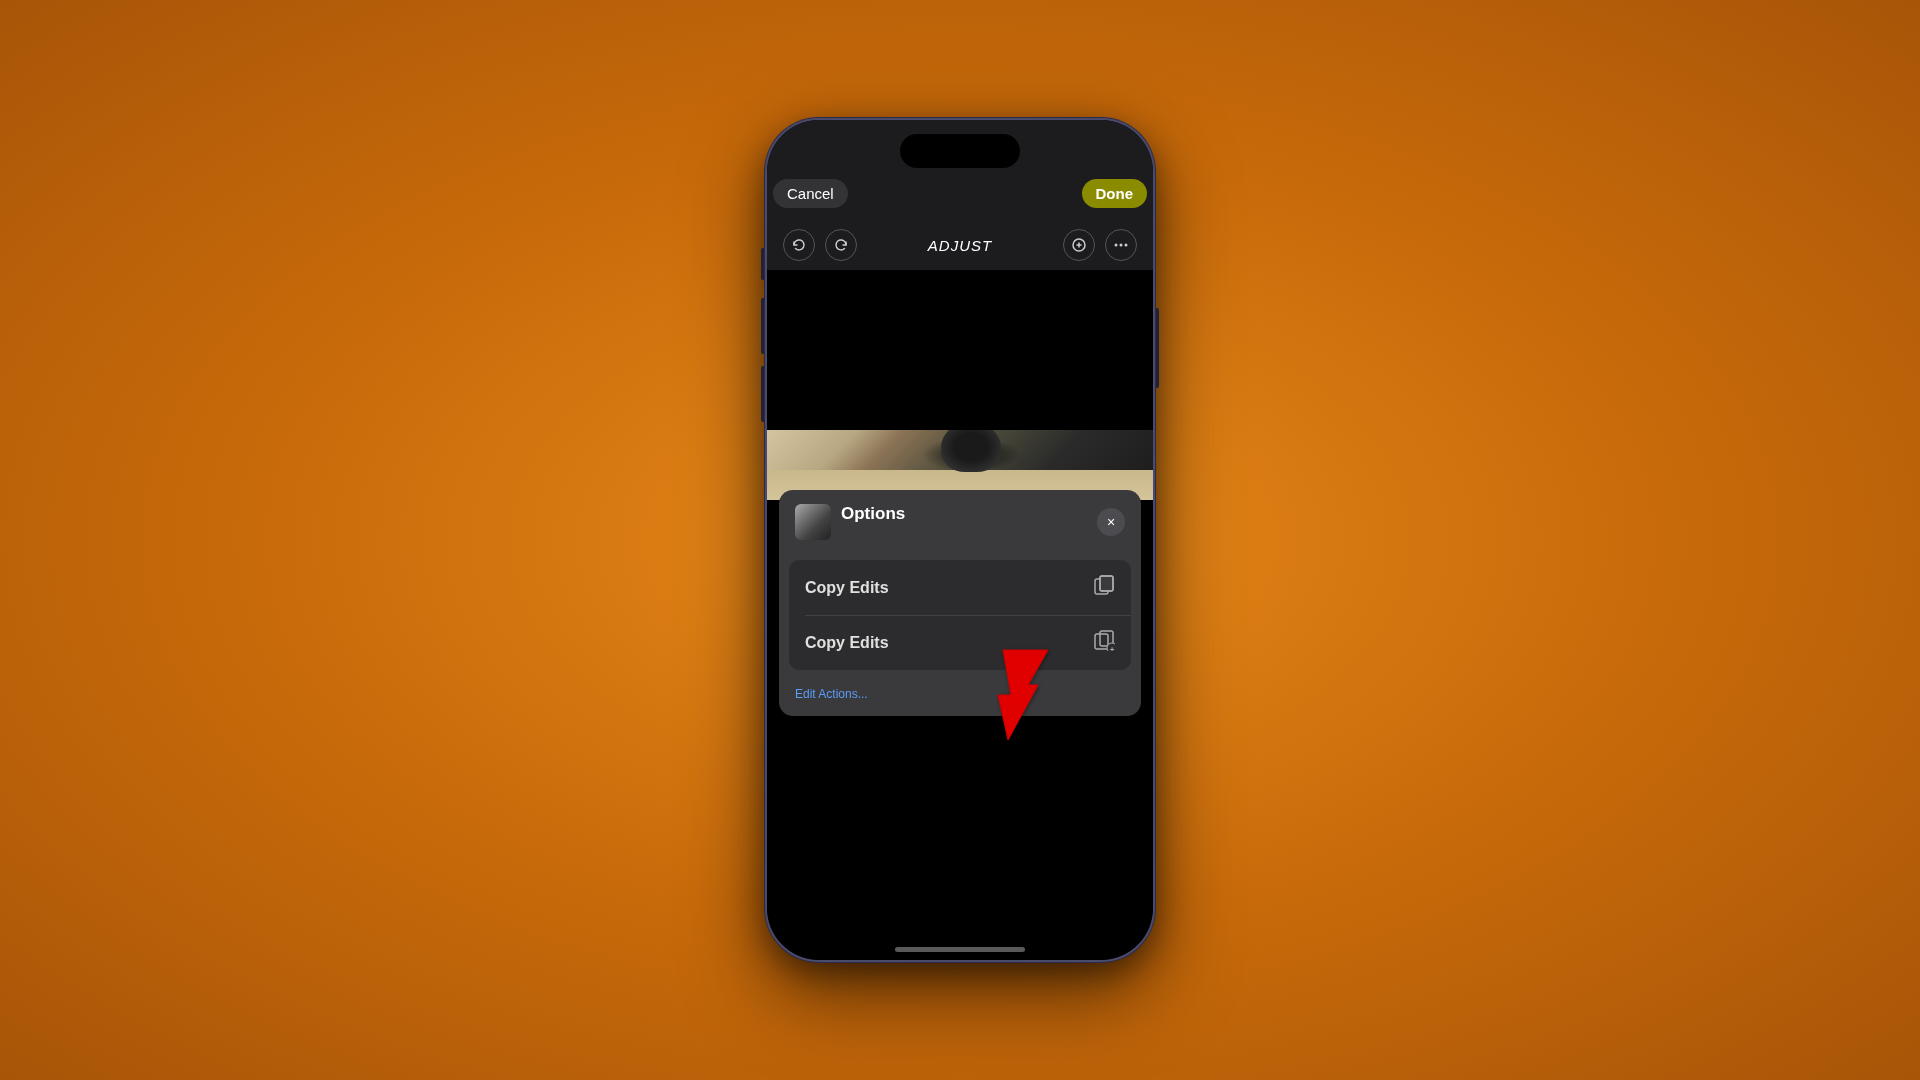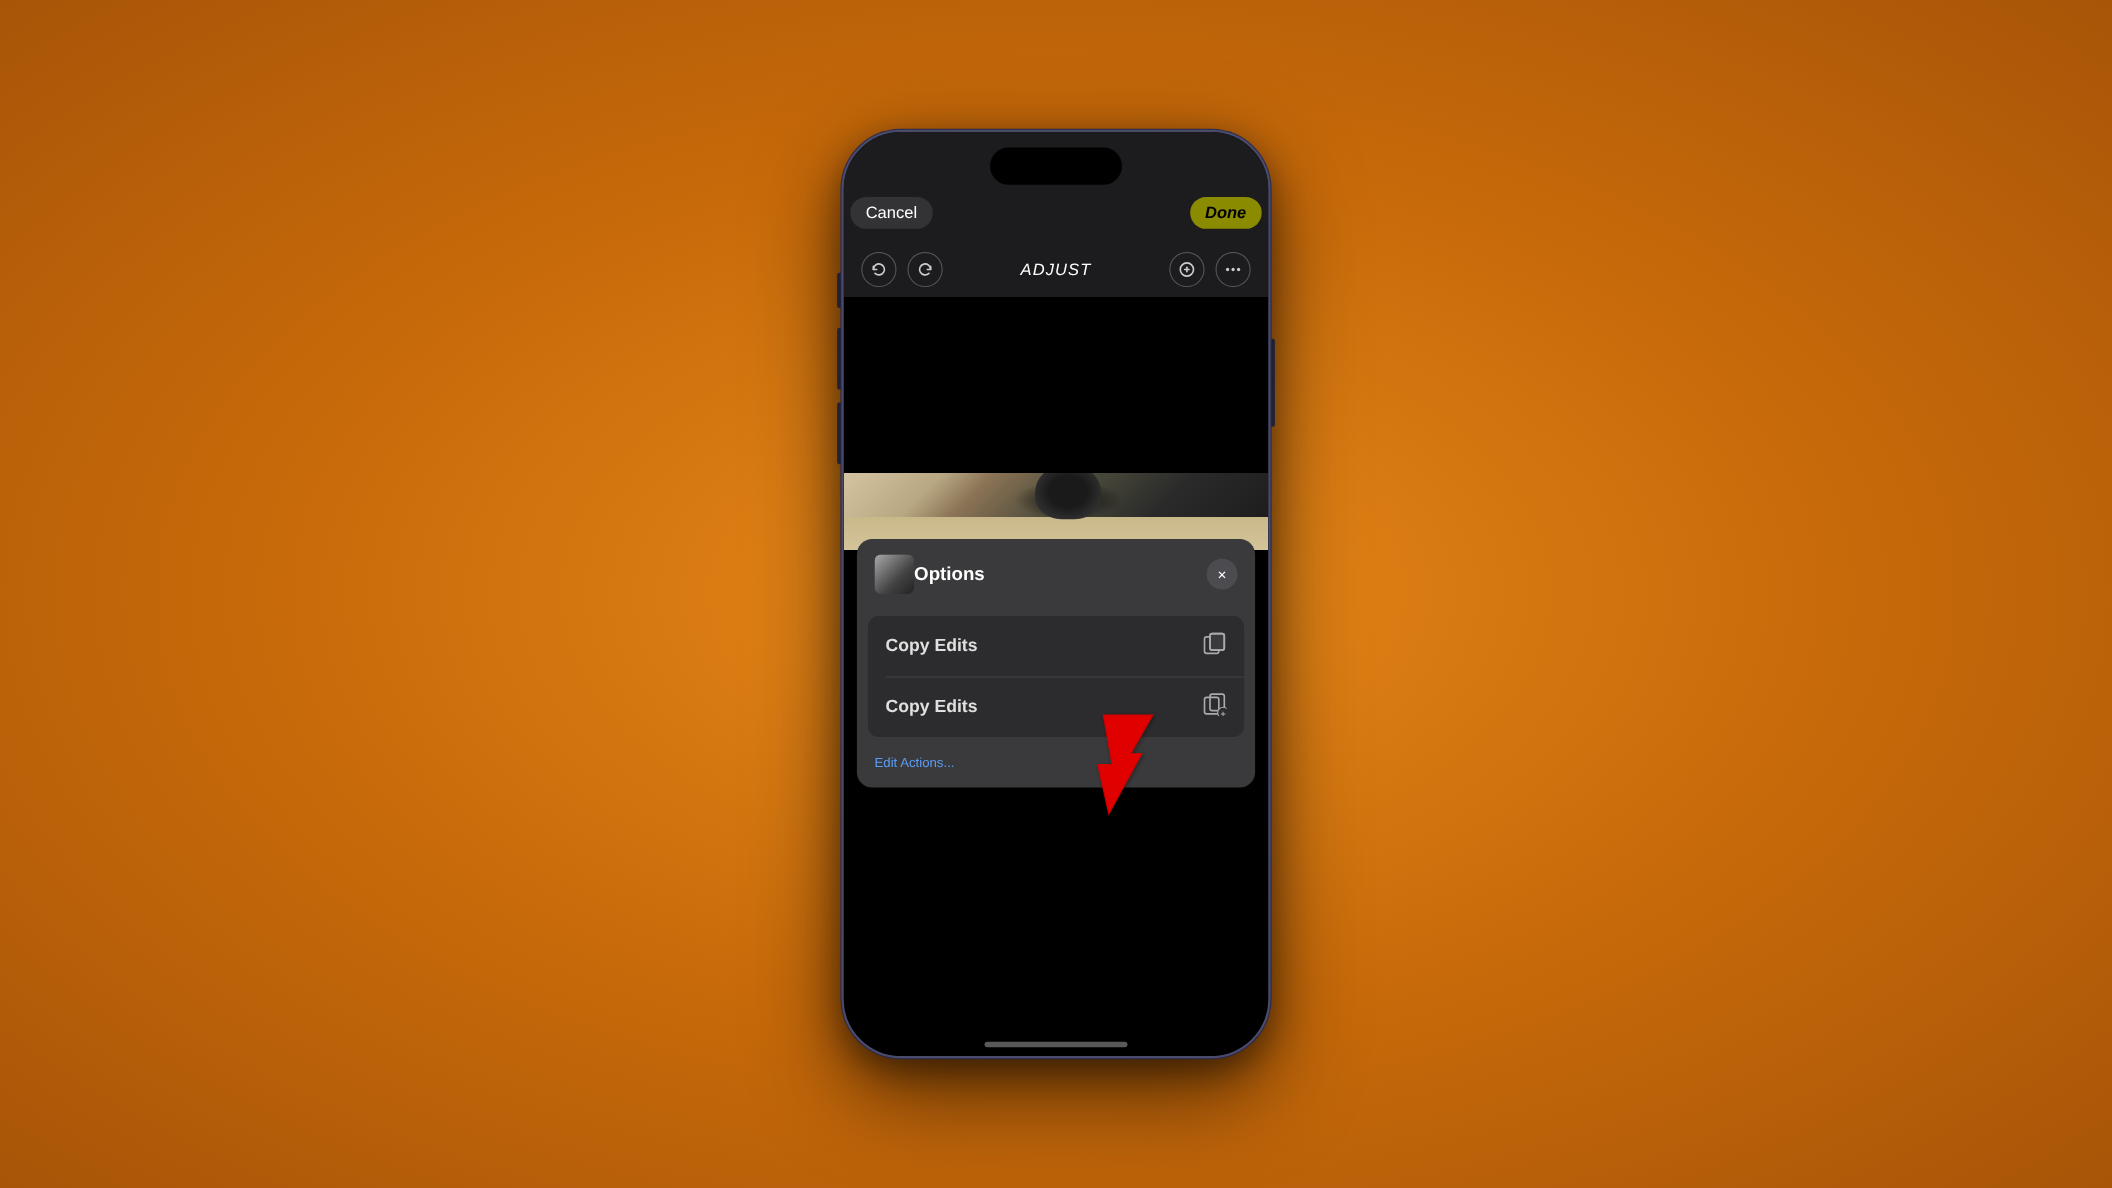--- a/index.html
+++ b/index.html
@@ -116,26 +116,25 @@
       color: #fff;
       font-size: 15px;
       padding: 6px 14px;
       cursor: pointer;
     }
 
     .btn-done {
       background: #8b8b00;
       border: none;
       border-radius: 20px;
-      color: #000000;
+      color: #ffffff;
       font-size: 15px;
       font-weight: 600;
       padding: 6px 14px;
       cursor: pointer;
-      font-style: italic;
     }
 
     
     .toolbar-row {
       position: absolute;
       top: 100px;
       left: 0;
       right: 0;
       height: 50px;
       background: #1c1c1e;
@@ -244,22 +243,21 @@
 
     .modal-header {
       display: flex;
       align-items: center;
       justify-content: space-between;
       padding: 14px 16px 10px;
     }
 
     .modal-header-left {
       display: flex;
-      align-items: center;
-      gap: 0;
+      gap: 10px;
     }
 
     .modal-thumbnail {
       width: 36px;
       height: 36px;
       border-radius: 6px;
       background: linear-gradient(135deg, #888 0%, #555 50%, #333 100%);
       overflow: hidden;
       position: relative;
     }

